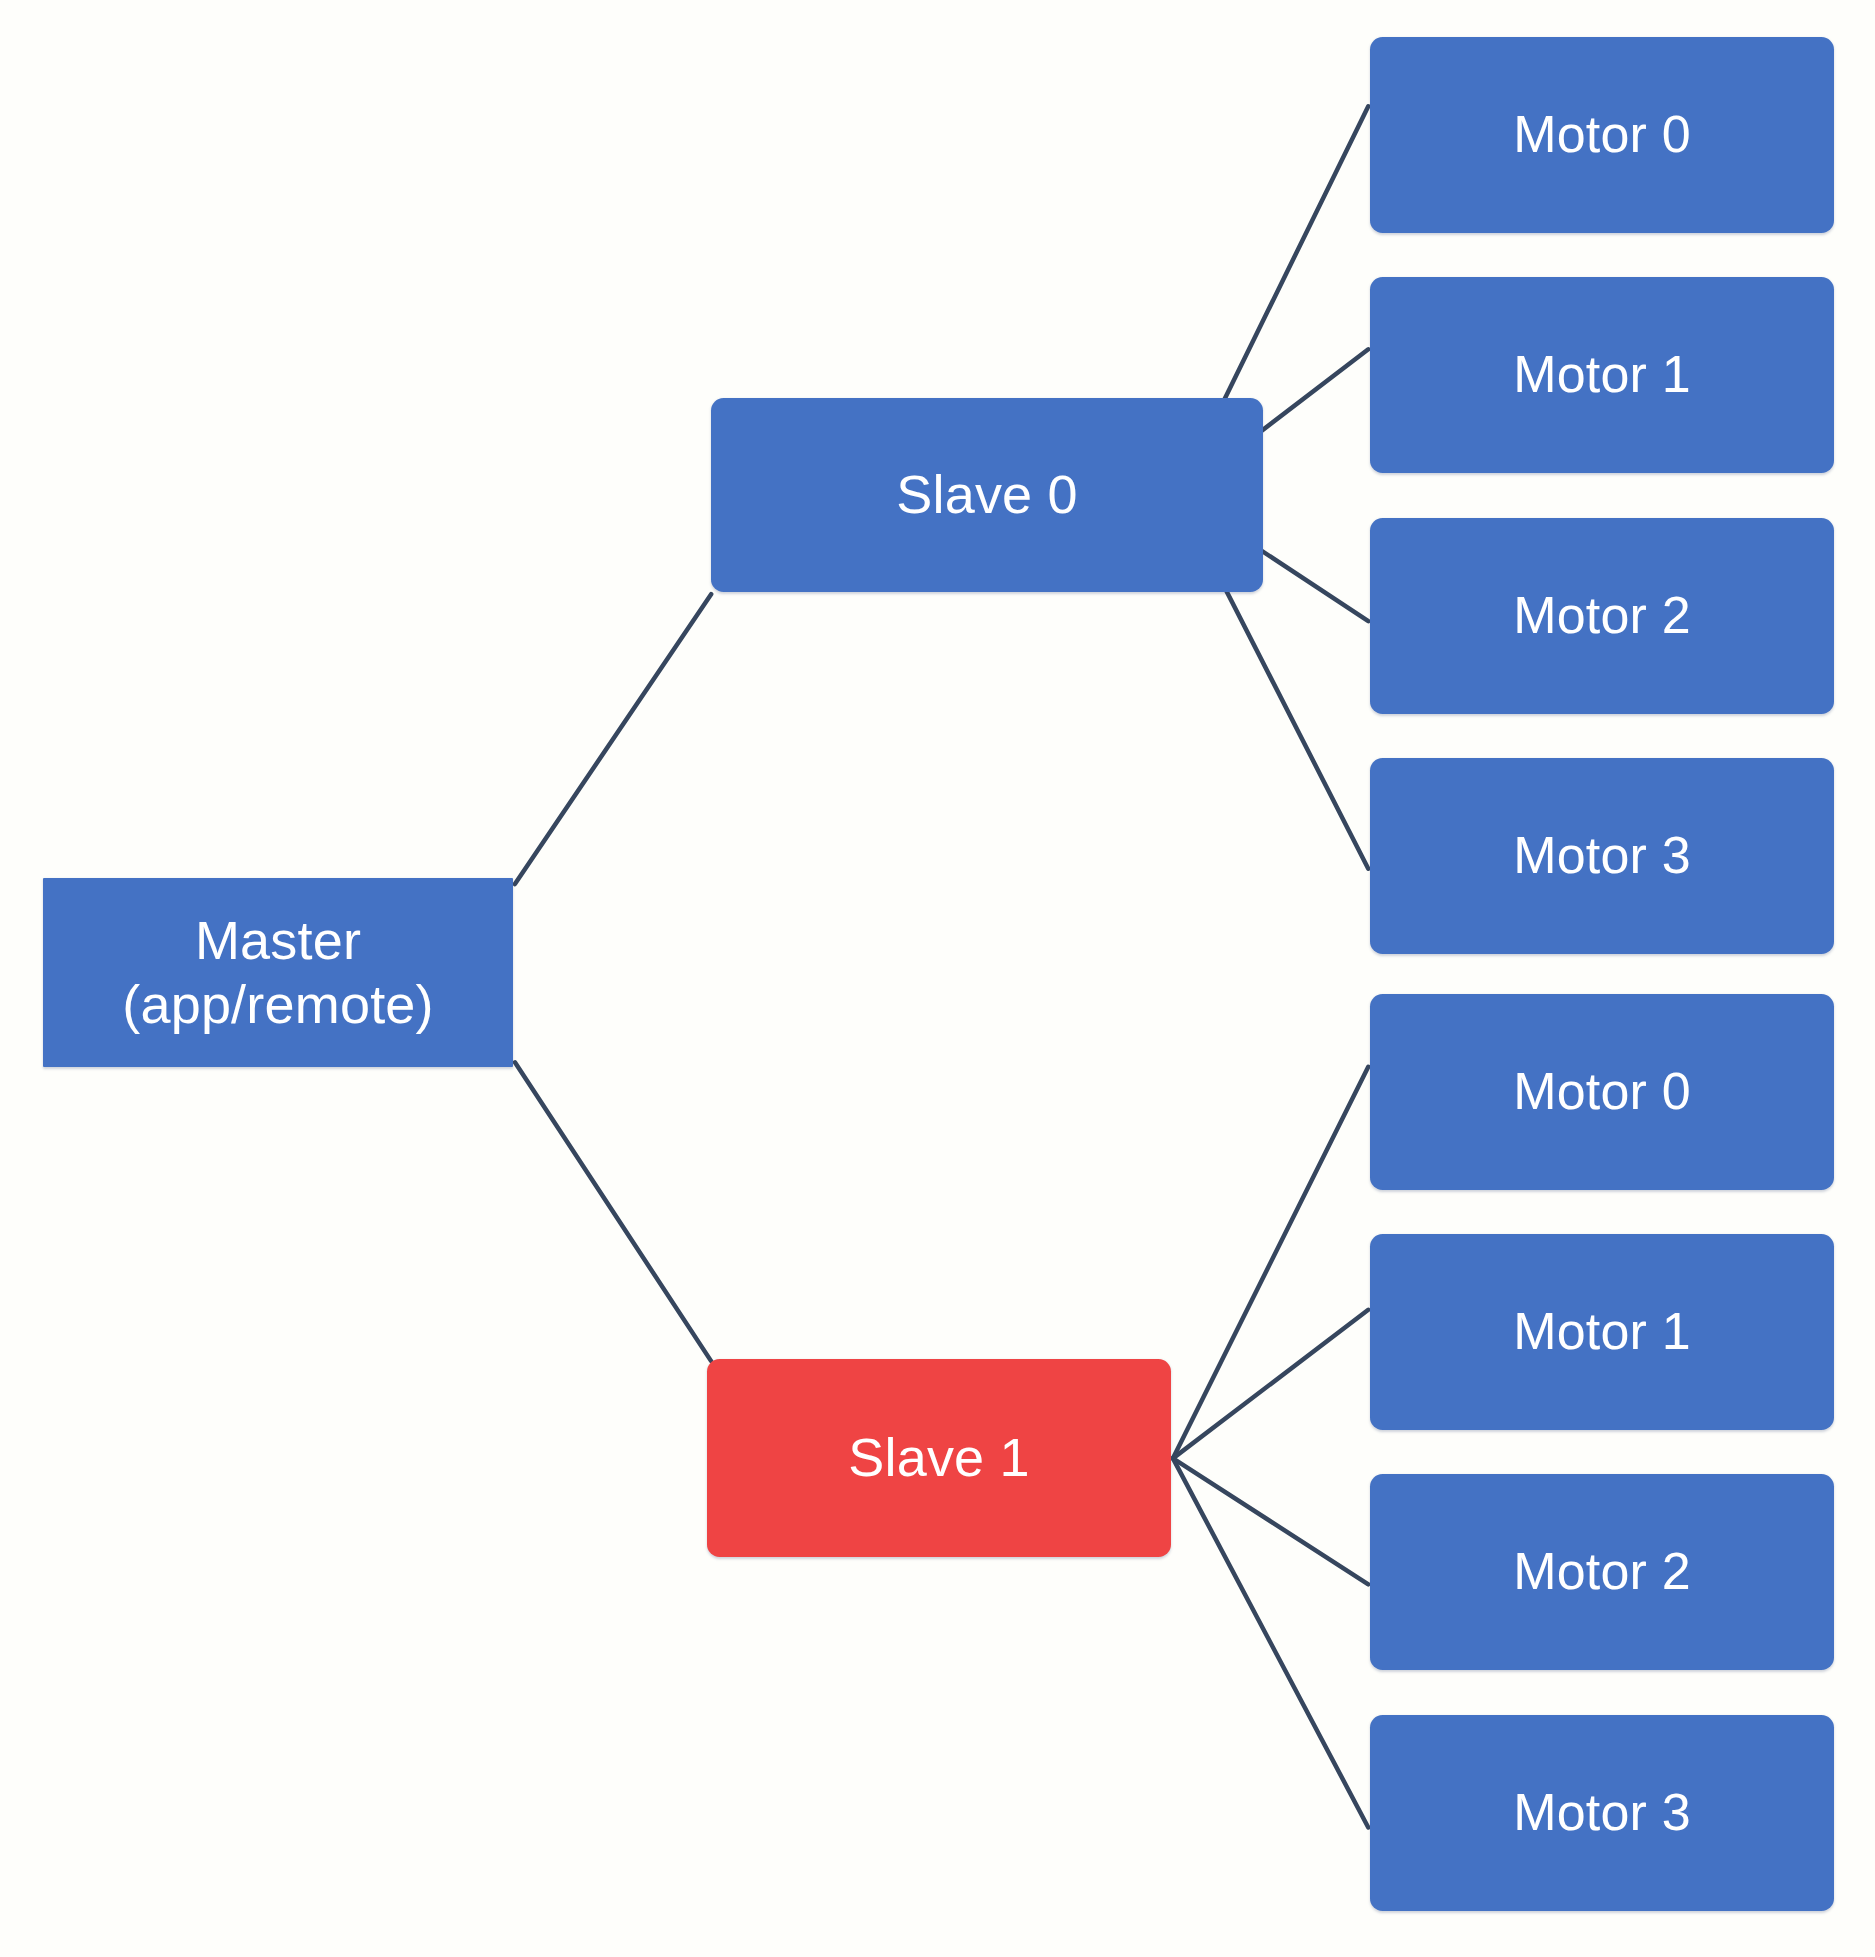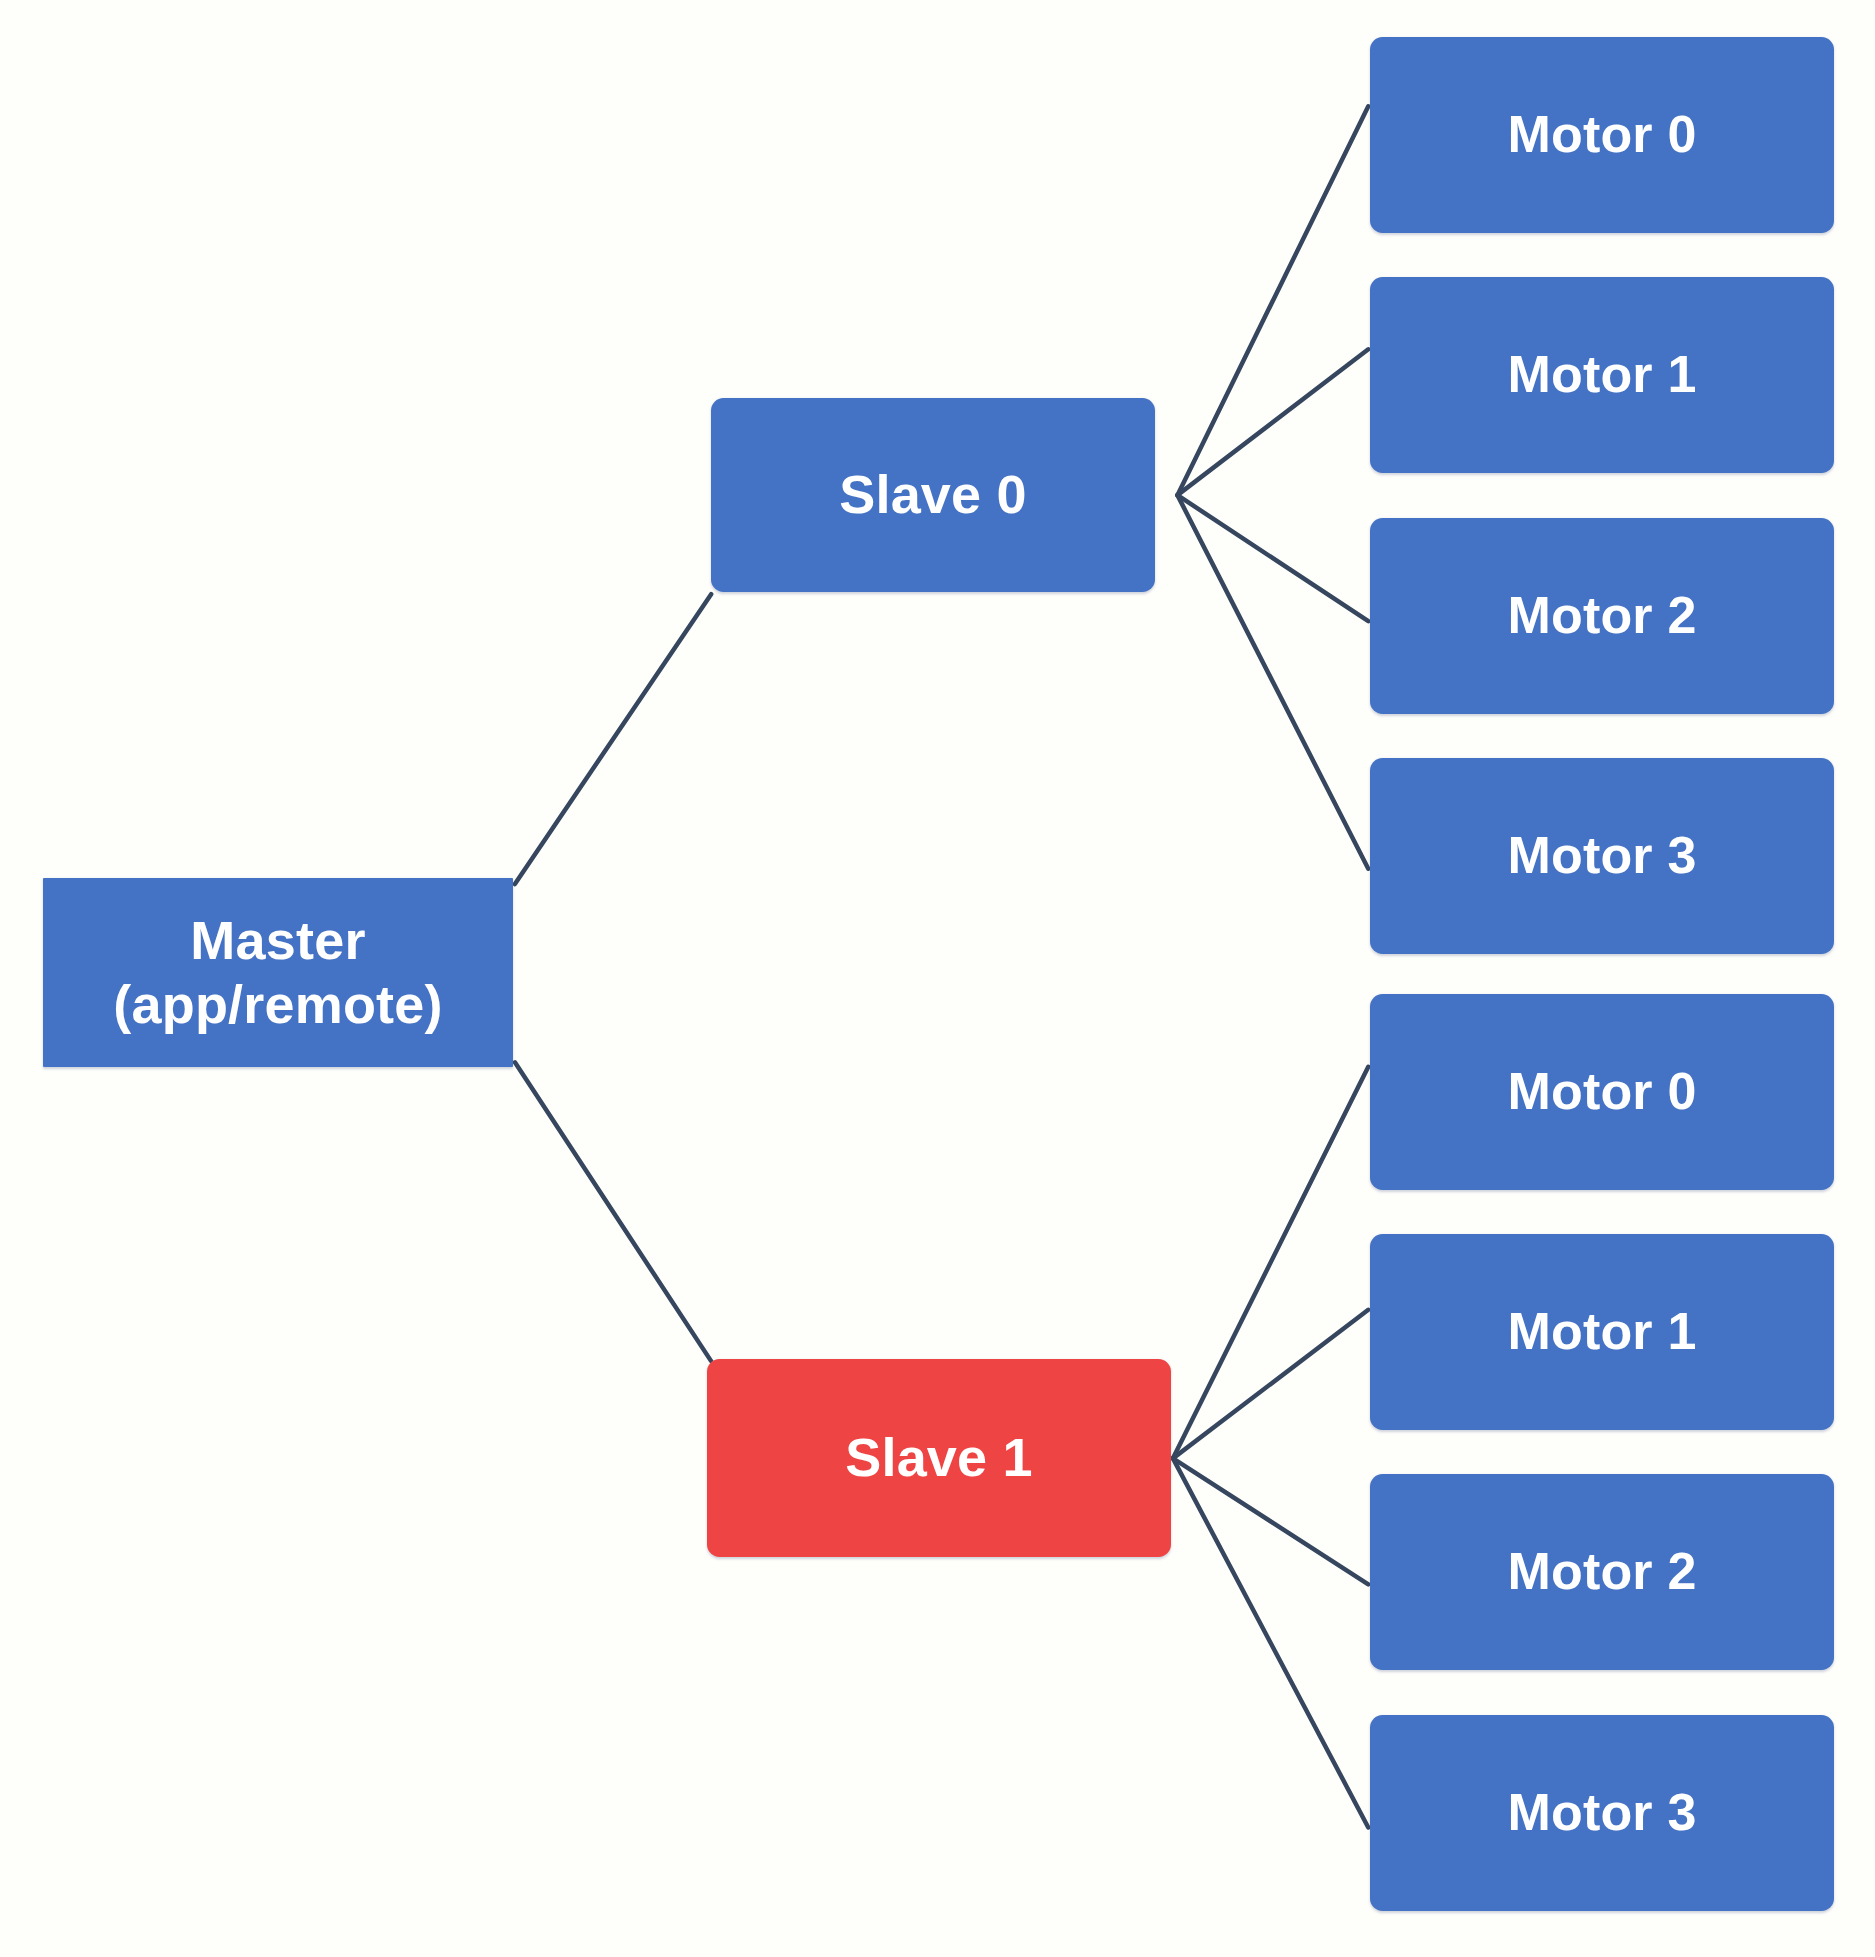--- a/index.html
+++ b/index.html
@@ -31,21 +31,21 @@
     box-sizing: border-box;
     background: #4472c4;
     border-radius: 12.6px;
     color: #ffffff;
     display: flex;
     align-items: center;
     justify-content: center;
     text-align: center;
     line-height: 1.18;
     letter-spacing: 0.2px;
-    font-weight: 700;
+    font-weight: 400;
     box-shadow: 0 1.8px 2.7px rgba(40,60,110,0.22);
     user-select: none;
   }
   .node .label {
     display: block;
     width: 100%;
     padding: 0 9px;
     box-sizing: border-box;
     white-space: pre-line;
   }
@@ -69,21 +69,21 @@
       <line x1="1303" y1="1620" x2="1520" y2="1455" stroke="#36465E" stroke-width="5" stroke-linecap="round"></line>
       <line x1="1303" y1="1620" x2="1520" y2="1760" stroke="#36465E" stroke-width="5" stroke-linecap="round"></line>
       <line x1="1303" y1="1620" x2="1520" y2="2030" stroke="#36465E" stroke-width="5" stroke-linecap="round"></line>
     </svg>
 
   <div id="node-layer">
       <div class="node node-master" style="left: 43px; top: 878px; width: 470px; height: 189px; background: rgb(68, 114, 196); color: rgb(255, 255, 255); border-radius: 1px;">
         <span class="label">Master
 (app/remote)</span>
       </div>
-      <div class="node node-slave" style="left: 711px; top: 398px; width: 444px; height: 194px; background: rgb(68, 114, 196); color: rgb(255, 255, 255); border-radius: 12.6px;">
+      <div class="node node-slave" style="left: 711px; top: 398px; width: 552px; height: 194px; background: rgb(68, 114, 196); color: rgb(255, 255, 255); border-radius: 12.6px;">
         <span class="label">Slave 0</span>
       </div>
       <div class="node node-slave" style="left: 707px; top: 1359px; width: 464px; height: 198px; background: #ef4444; color: rgb(255, 255, 255); border-radius: 12.6px;">
         <span class="label">Slave 1</span>
       </div>
       <div class="node node-motor" style="left: 1370px; top: 37px; width: 464px; height: 196px; background: rgb(68, 114, 196); color: rgb(255, 255, 255); border-radius: 12.6px;">
         <span class="label">Motor 0</span>
       </div>
       <div class="node node-motor" style="left: 1370px; top: 277px; width: 464px; height: 196px; background: rgb(68, 114, 196); color: rgb(255, 255, 255); border-radius: 12.6px;">
         <span class="label">Motor 1</span>

